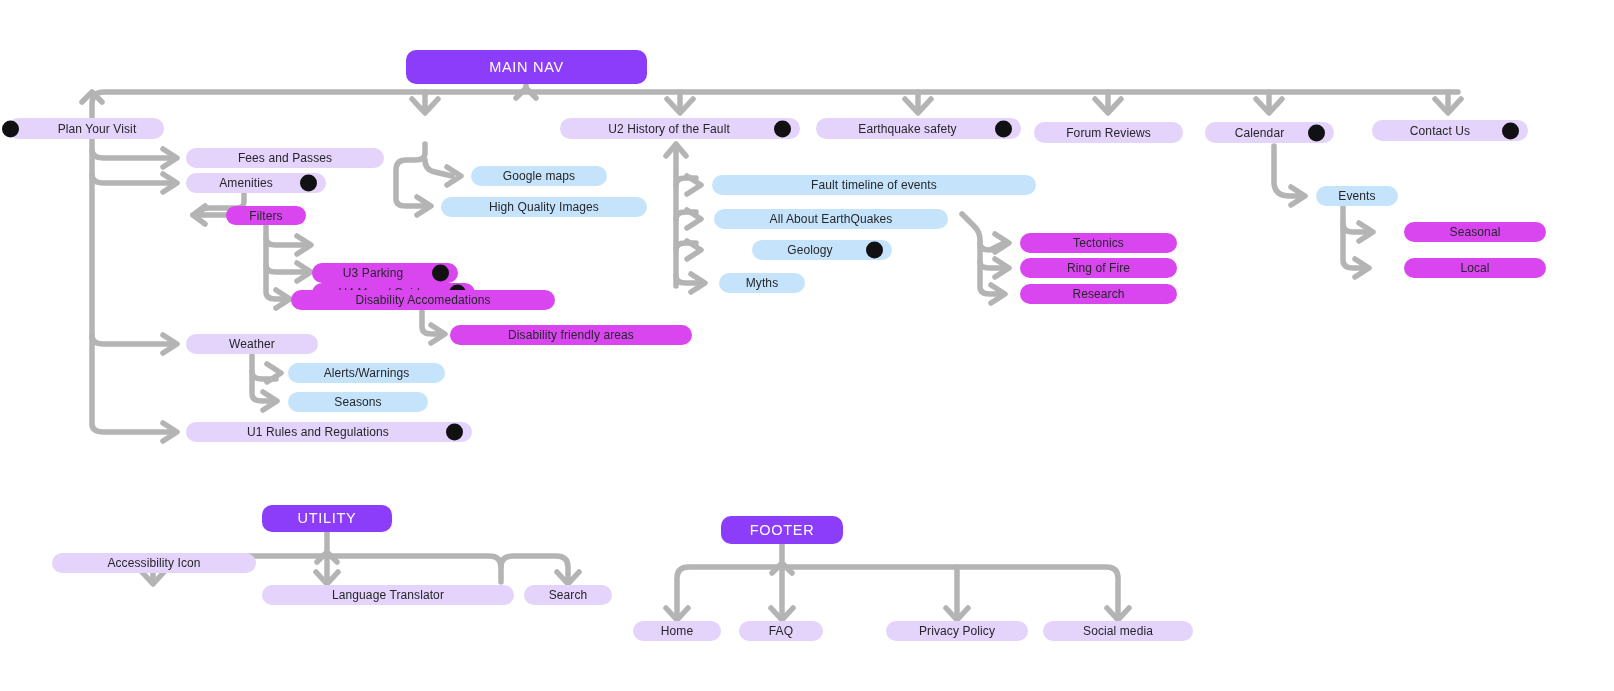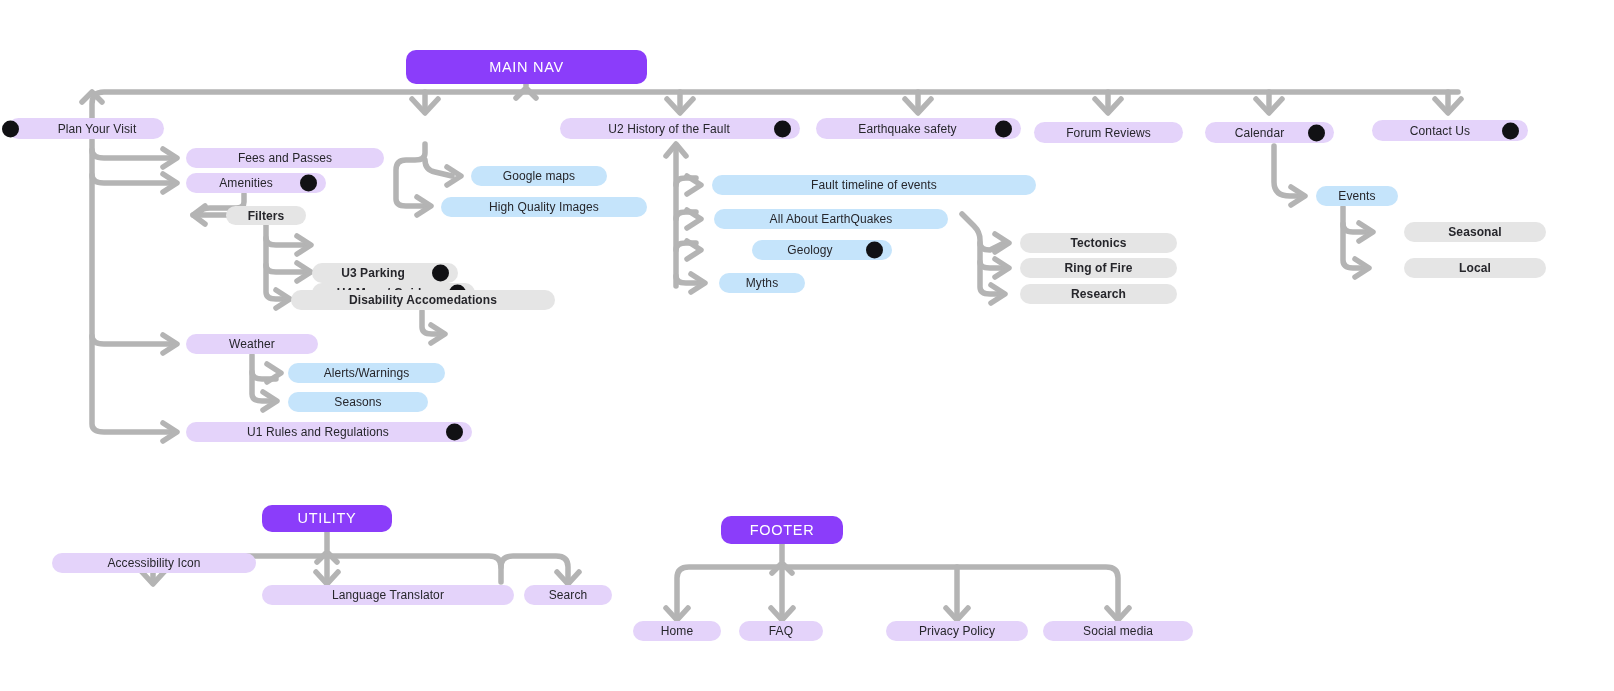--- a/index.html
+++ b/index.html
@@ -17,21 +17,21 @@
     border-radius:999px;white-space:nowrap;
     font-size:12px;line-height:1;letter-spacing:.1px;
   }
   .node .lbl{display:block;}
 
   
   .root{background:#8b3dfa;color:#ffffff;font-size:14.5px;letter-spacing:.7px;
          border-radius:10px;font-weight:400;}
   .lav{background:#e4d3fa;color:#26262b;}
   .blu{background:#c5e4fb;color:#26262b;}
-  .gry{background:#e5e5e5;color:#26262b;font-weight:bold;}
+  .gry{background:#d946ef;color:#26262b;}
 
   
   .dot{
     position:absolute;width:17px;height:17px;border-radius:50%;
     background:#111114;top:50%;transform:translateY(-50%);
   }
   .dot.right{right:9px;}
   .dot.left{left:-6px;}
 </style>
 </head>
@@ -221,20 +221,23 @@
 
   <div class="node gry" style="left:312px;top:263px;width:146px;height:20px;padding-right:24px;">
     <span class="lbl">U3 Parking</span>
     <span class="dot right"></span>
   </div>
 
   <div class="node gry" style="left:291px;top:290px;width:264px;height:20px;">
     <span class="lbl">Disability Accomedations</span>
   </div>
 
+  <div class="node gry" style="left:450px;top:325px;width:242px;height:20px;">
+    <span class="lbl">Disability friendly areas</span>
+  </div>
 
   <div class="node blu" style="left:288px;top:363px;width:157px;height:20px;">
     <span class="lbl">Alerts/Warnings</span>
   </div>
 
   <div class="node blu" style="left:288px;top:392px;width:140px;height:20px;">
     <span class="lbl">Seasons</span>
   </div>
 
   <div class="node blu" style="left:471px;top:166px;width:136px;height:20px;">

